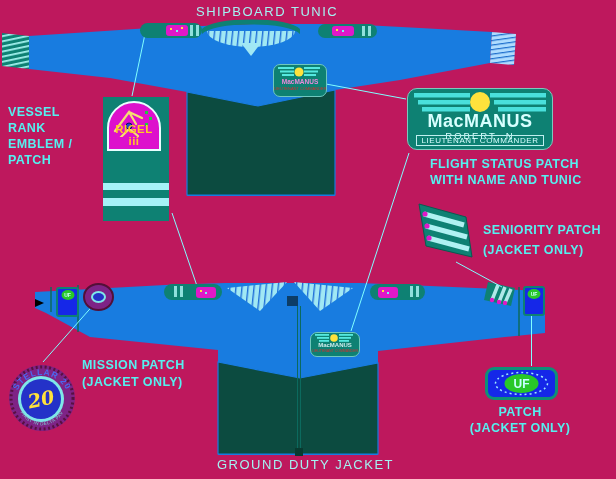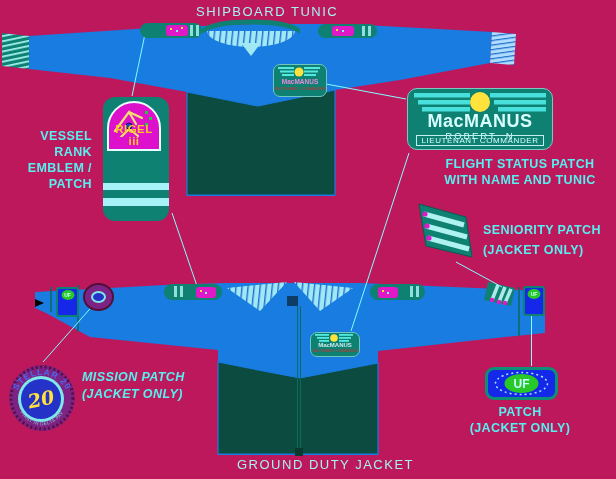--- a/index.html
+++ b/index.html
@@ -97,48 +97,48 @@
       <line x1="326" y1="84" x2="406" y2="99"></line>
       <line x1="409" y1="153" x2="351" y2="331"></line>
       <line x1="456" y1="262" x2="502" y2="287"></line>
       <line x1="531.5" y1="312" x2="531.5" y2="366"></line>
       <line x1="96" y1="302" x2="43" y2="362"></line>
     </g>
   </svg>
 
   <div class="plainlabel" style="left:196px;top:4px;">SHIPBOARD TUNIC</div>
 
-  <div class="label" style="left:8px;top:128px;width:84px;text-align:right;">
+  <div class="label" style="left:8px;top:104px;width:84px;text-align:left;">
     <div>VESSEL</div>
     <div>RANK</div>
     <div>EMBLEM /</div>
     <div>PATCH</div>
   </div>
 
-  <div class="label" style="left:430px;top:157px;width:180px;line-height:15.5px;text-align:center;">
+  <div class="label" style="left:430px;top:157px;width:180px;line-height:15.5px;">
     <div>FLIGHT STATUS PATCH</div>
     <div>WITH NAME AND TUNIC</div>
   </div>
 
   <div class="label" style="left:483px;top:220px;width:132px;line-height:20px;">
     <div>SENIORITY PATCH</div>
     <div>(JACKET ONLY)</div>
   </div>
 
-  <div class="label" style="left:82px;top:369px;width:130px;line-height:17px;font-style:italic;">
+  <div class="label" style="left:82px;top:357px;width:130px;line-height:17px;">
     <div>MISSION PATCH</div>
     <div>(JACKET ONLY)</div>
   </div>
 
   <div class="label" style="left:454px;top:404px;width:132px;text-align:center;line-height:16px;">
     <div>PATCH</div>
     <div>(JACKET ONLY)</div>
   </div>
 
-  <div class="plainlabel" style="left:237px;top:457px;">GROUND DUTY JACKET</div>
+  <div class="plainlabel" style="left:217px;top:457px;">GROUND DUTY JACKET</div>
 
   <div class="capsule" style="left:140px;top:23px;width:62px;height:15px;">
     <div class="rankchip" style="left:26px;top:2px;width:22px;height:11px;">
       <span class="chipmark" style="left:4px;top:3px;background:#FFE23C;"></span>
       <span class="chipmark" style="left:10px;top:5px;background:#7FF0F0;"></span>
       <span class="chipmark" style="left:15px;top:2px;background:#FFE23C;"></span>
     </div>
     <span class="vbar" style="left:50px;"></span>
     <span class="vbar" style="left:56px;"></span>
   </div>
@@ -158,21 +158,21 @@
         <rect x="5" y="7" width="12" height="2" fill="#55E8E0"></rect>
       <rect x="27" y="0" width="16" height="2" fill="#55E8E0"></rect>
         <rect x="27" y="3.5" width="14" height="2" fill="#55E8E0"></rect>
         <rect x="27" y="7" width="12" height="2" fill="#55E8E0"></rect>
       <circle cx="22" cy="5" r="4.5" fill="#FFE23C"></circle>
     </svg>
     <div class="minisurname" style="top:13px;font-size:6.5px;color:#EC8ADC;">MacMANUS</div>
     <div class="minisub" style="top:21px;font-size:4px;">LIEUTENANT COMMANDER</div>
   </div>
 
-  <div class="abs" style="left:103px;top:97px;width:66px;height:124px;background:#0E8173;border-radius:12px;z-index:2;">
+  <div class="abs" style="left:103px;top:97px;width:66px;height:124px;background:#0E8173;border-radius:0;z-index:2;">
     <div class="abs" style="left:4px;top:4px;width:54px;height:50px;box-sizing:border-box;background:#DD10CC;
                 border:2px solid #E8FFFF;border-radius:29px 29px 0 0;overflow:hidden;">
       <svg width="50" height="32" style="position:absolute;left:0;top:2px;">
         <path d="M6,26 L20,7 L27,19 M20,7 L33,13 M17,21 L29,31 M21,23 L10,34" stroke="#F5E070" stroke-width="2.2" fill="none" stroke-linecap="round"></path>
         <circle cx="20" cy="21" r="3" fill="#2040D0" stroke="#101060" stroke-width="1"></circle>
         <rect x="36" y="6" width="3" height="3" fill="#20C840"></rect>
         <rect x="40" y="12" width="3" height="3" fill="#20C840"></rect>
         <rect x="36" y="18" width="3" height="3" fill="#20C840"></rect>
       </svg>
       <div class="abs" style="bottom:2px;width:100%;text-align:center;font-weight:bold;font-size:11.5px;

